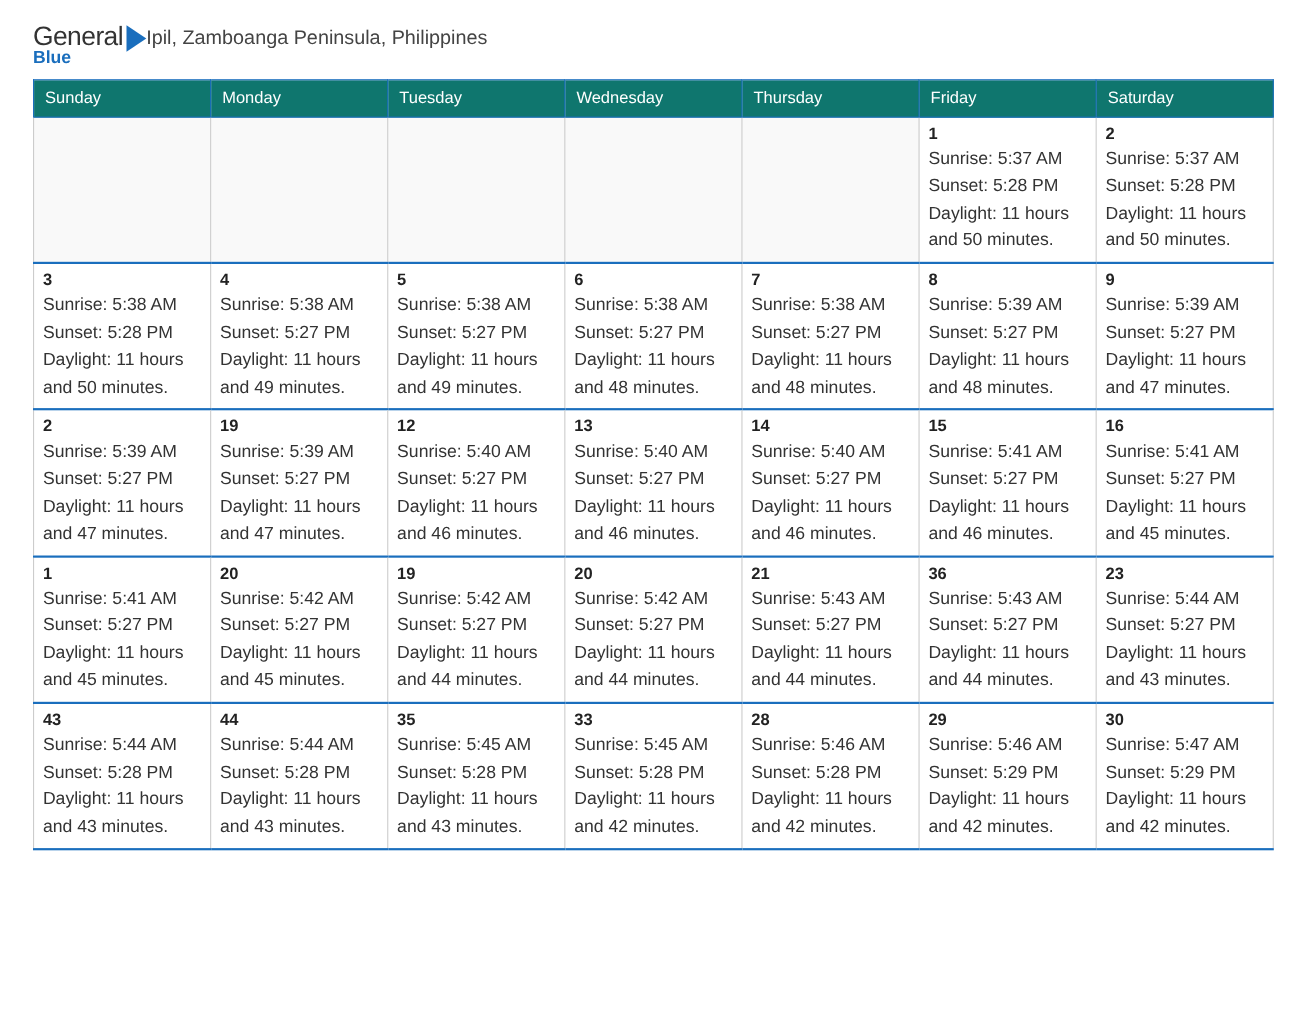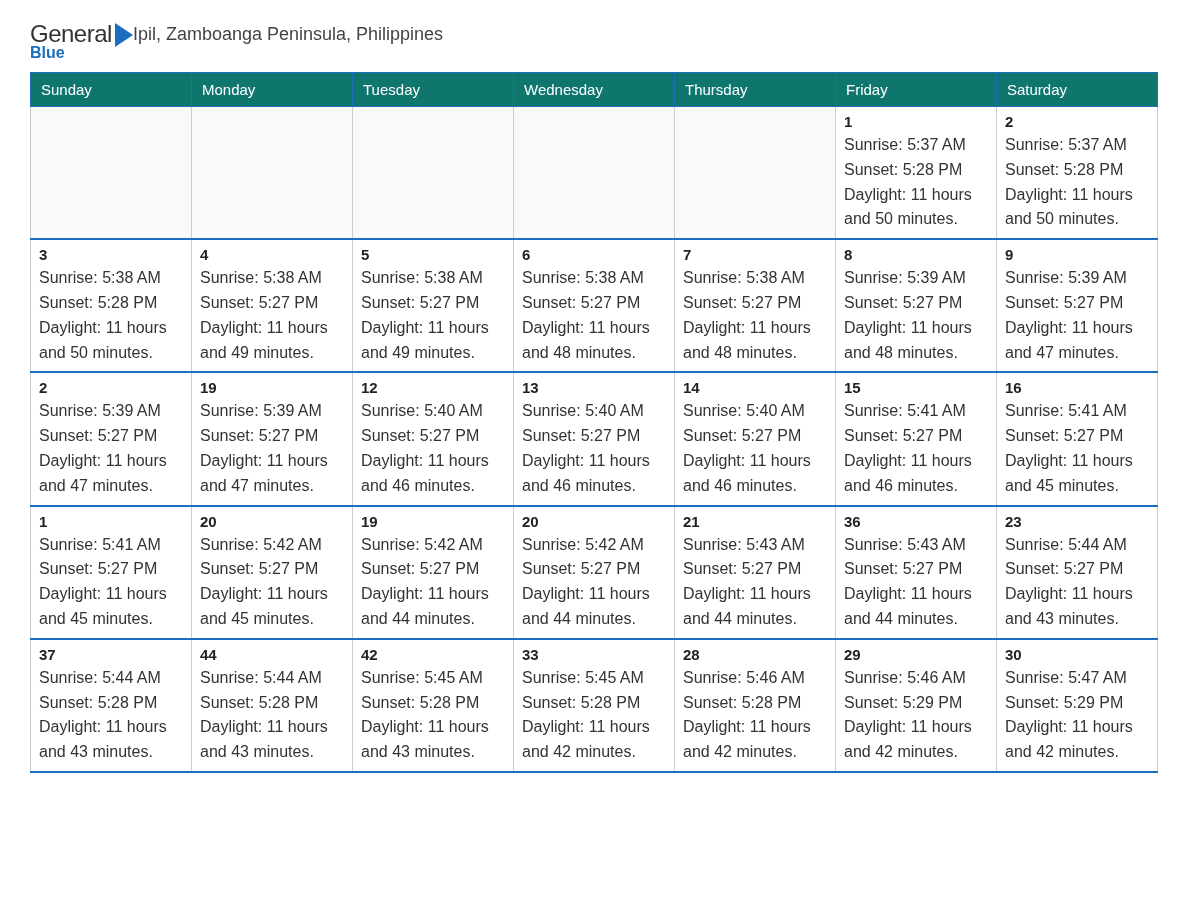--- a/index.html
+++ b/index.html
@@ -230,29 +230,29 @@
           <div class="day-number">36</div>
           <div class="day-info">Sunrise: 5:43 AM<br>Sunset: 5:27 PM<br>Daylight: 11 hours and 44 minutes.</div>
         </td>
         <td>
           <div class="day-number">23</div>
           <div class="day-info">Sunrise: 5:44 AM<br>Sunset: 5:27 PM<br>Daylight: 11 hours and 43 minutes.</div>
         </td>
       </tr>
       <tr>
         <td>
-          <div class="day-number">37</div>
+          <div class="day-number">43</div>
           <div class="day-info">Sunrise: 5:44 AM<br>Sunset: 5:28 PM<br>Daylight: 11 hours and 43 minutes.</div>
         </td>
         <td>
           <div class="day-number">44</div>
           <div class="day-info">Sunrise: 5:44 AM<br>Sunset: 5:28 PM<br>Daylight: 11 hours and 43 minutes.</div>
         </td>
         <td>
-          <div class="day-number">42</div>
+          <div class="day-number">35</div>
           <div class="day-info">Sunrise: 5:45 AM<br>Sunset: 5:28 PM<br>Daylight: 11 hours and 43 minutes.</div>
         </td>
         <td>
           <div class="day-number">33</div>
           <div class="day-info">Sunrise: 5:45 AM<br>Sunset: 5:28 PM<br>Daylight: 11 hours and 42 minutes.</div>
         </td>
         <td>
           <div class="day-number">28</div>
           <div class="day-info">Sunrise: 5:46 AM<br>Sunset: 5:28 PM<br>Daylight: 11 hours and 42 minutes.</div>
         </td>

